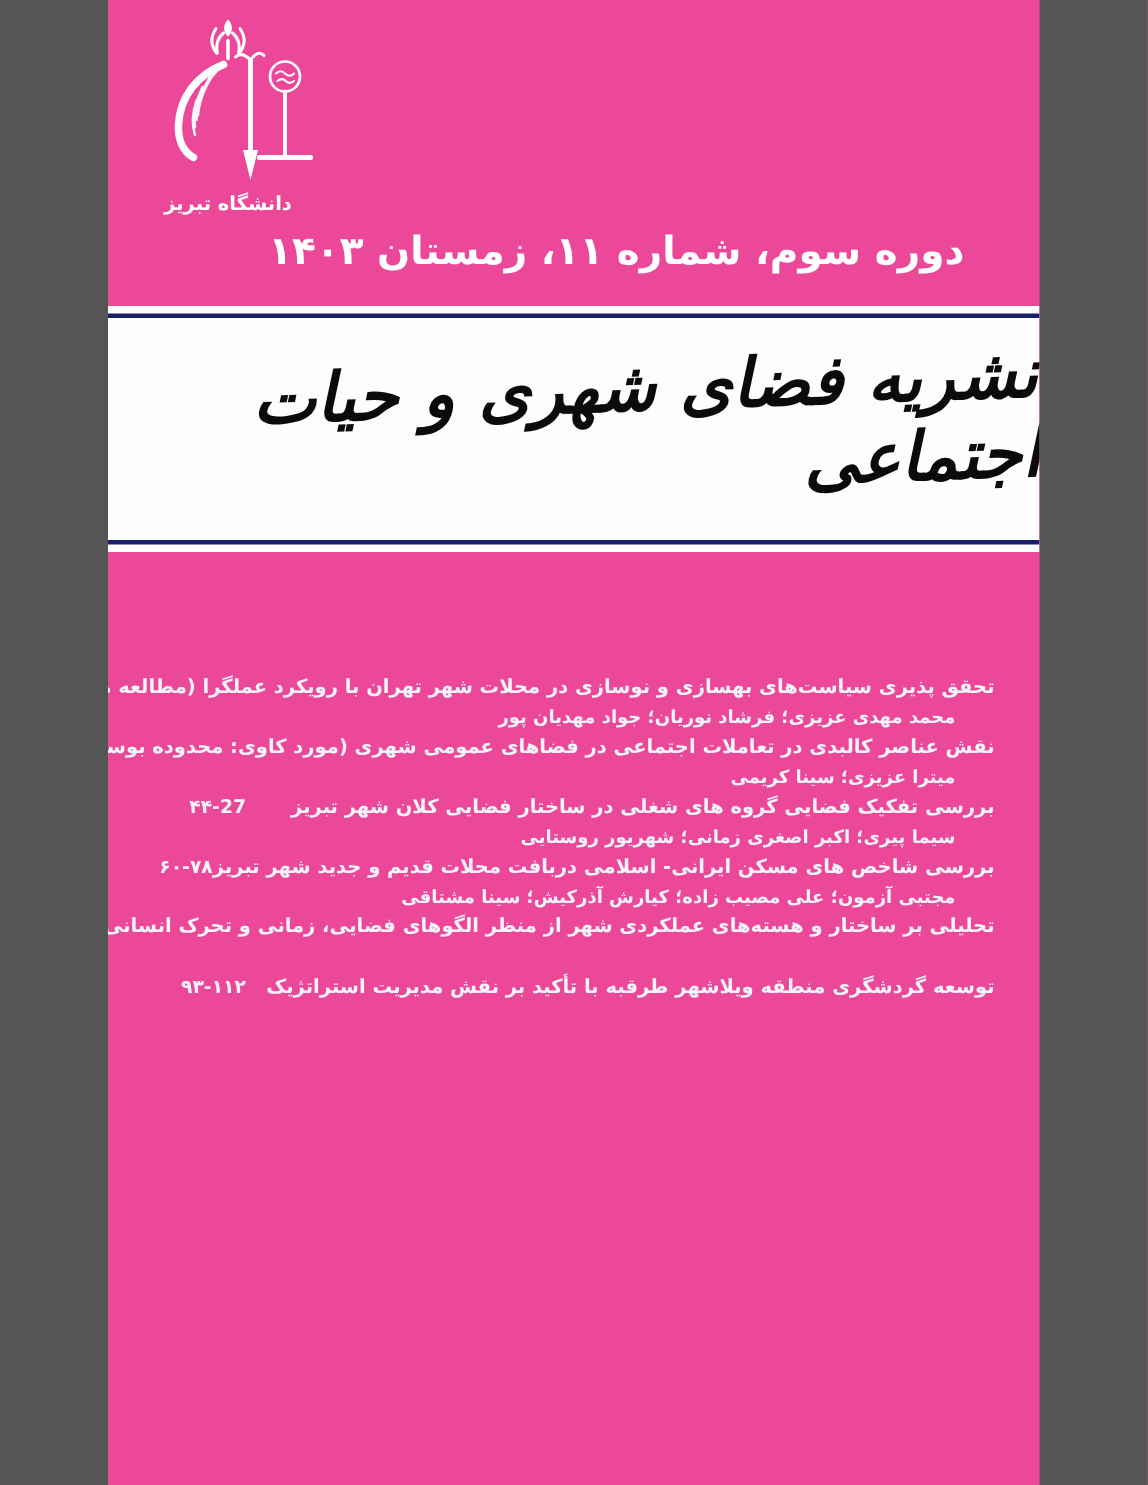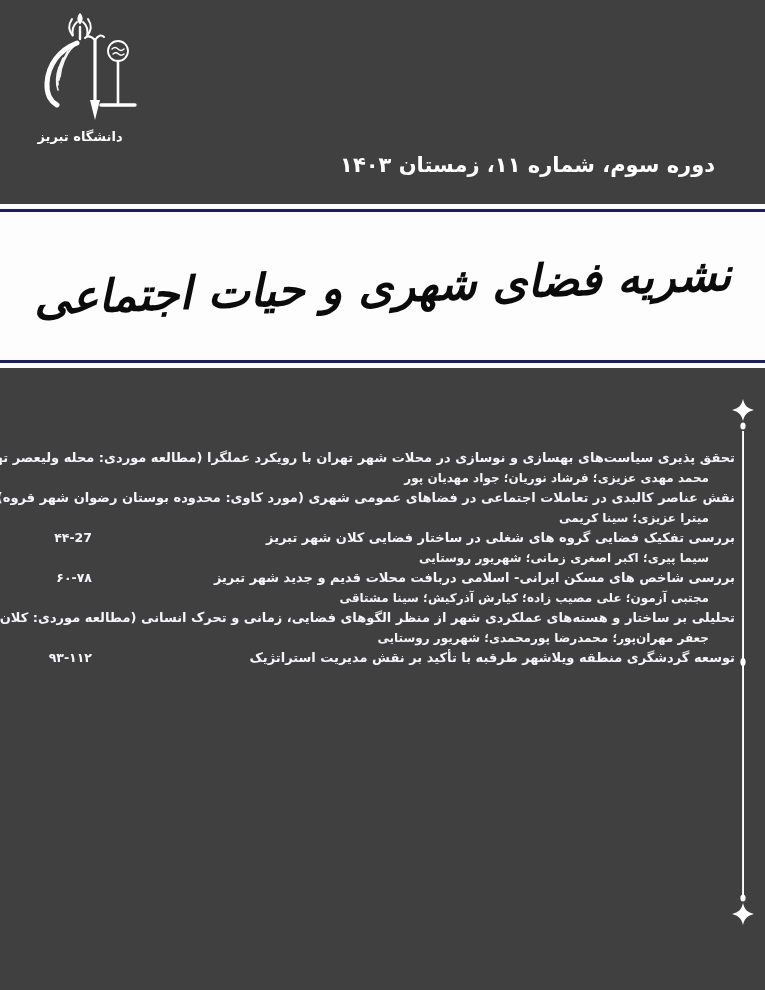--- a/index.html
+++ b/index.html
@@ -1,30 +1,30 @@
 <!DOCTYPE html>
 <html lang="fa"><head>
 <meta charset="utf-8">
 <style>
   html,body { margin:0; padding:0; background:#555; }
   .cover {
-    position:relative; width:765px; height:990px; margin:0 auto;
-    background:#404040; overflow:hidden;
+    position:relative; width:621px; height:990px; margin:0 auto;
+    background:#ec4899; overflow:hidden;
     font-family:"DejaVu Sans", sans-serif;
   }
 
   
   .logo { position:absolute; top:10px; left:20px; width:120px; color:#fff; text-align:center; }
   .logo svg { display:block; margin:0 auto; }
   .logo-text { font-size:13px; font-weight:bold; direction:rtl; margin-top:1px; letter-spacing:1px; }
 
   
   .issue-line {
     position:absolute; top:153px; right:50px;
-    color:#ffffff; font-weight:bold; font-size:21px; direction:rtl;
+    color:#ffffff; font-weight:bold; font-size:26px; direction:rtl;
   }
 
   
   .title-band { position:absolute; top:204px; left:0; right:0; height:164px; background:#fdfdfe; }
   .band-rule { position:absolute; left:0; right:0; height:3px; background:#1b1e6b; }
   .band-rule.top { top:5px; }
   .band-rule.bottom { bottom:5px; }
   .journal-title {
     position:absolute; top:10px; bottom:10px; left:0; right:0;
     display:flex; align-items:center; justify-content:center;
@@ -117,21 +117,20 @@
         <div class="toc-pages">۶۰-۷۸</div>
       </div>
       <div class="toc-authors">مجتبی آزمون؛ علی مصیب زاده؛ کیارش آذرکیش؛ سینا مشتاقی</div>
     </div>
 
     <div class="toc-entry">
       <div class="toc-row">
         <div class="toc-title">تحلیلی بر ساختار و هسته‌های عملکردی شهر از منظر الگوهای فضایی، زمانی و تحرک انسانی (مطالعه موردی: کلان‌شهر تبریز)</div>
 
       </div>
-      <div class="toc-authors">جعفر مهران‌پور؛ محمدرضا پورمحمدی؛ شهریور روستایی</div>
     </div>
 
     <div class="toc-entry">
       <div class="toc-row">
         <div class="toc-title">توسعه گردشگری منطقه ویلاشهر طرقبه با تأکید بر نقش مدیریت استراتژیک</div>
         <div class="toc-pages">۹۳-۱۱۲</div>
       </div>
     </div>
 
   </div>

